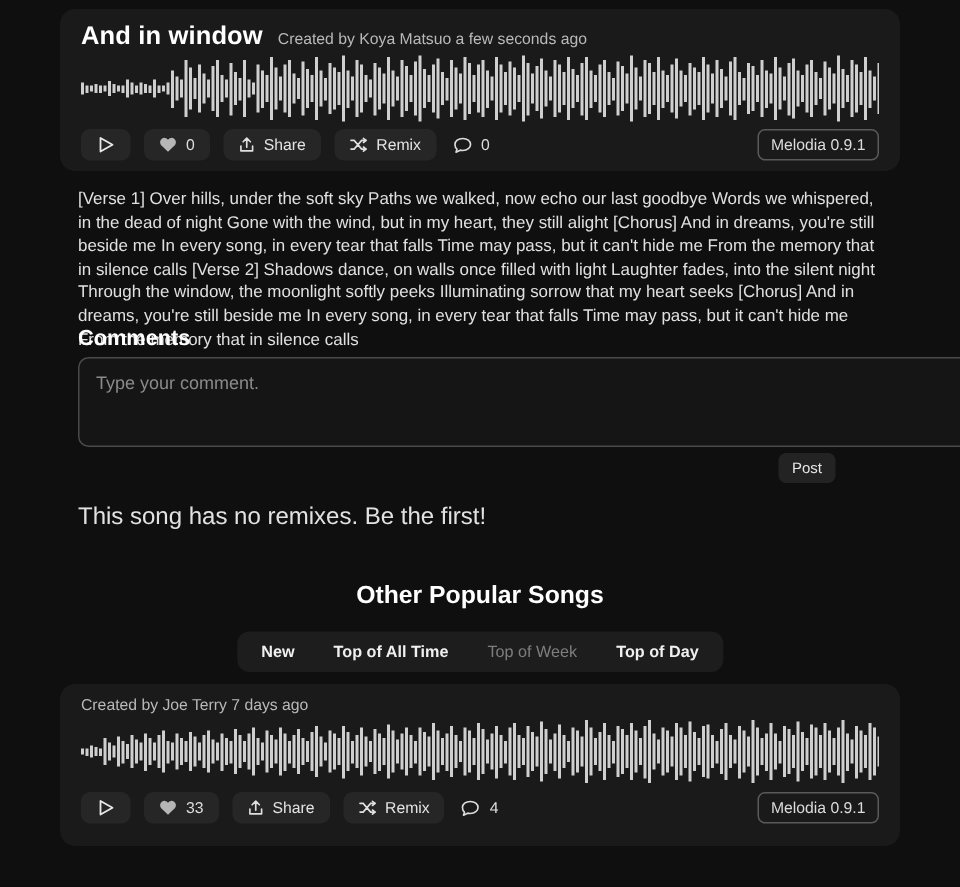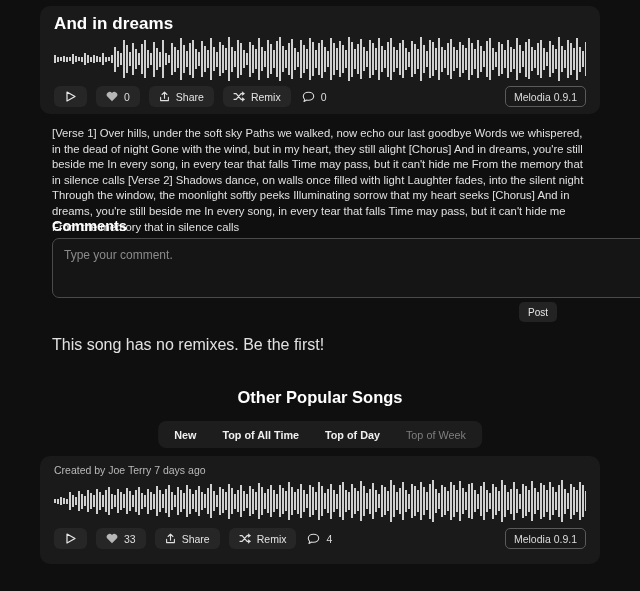--- a/index.html
+++ b/index.html
@@ -114,21 +114,22 @@
   }
   .tab.dim { color: #7e7e7e; font-weight: normal; }
 </style>
 </head>
 <body>
 
 <div class="page">
 
   <div class="song-card" id="card-main">
     <div class="song-head">
-      <span class="song-title">And in dreams</span>
+      <span class="song-title">And in window</span>
+      <span class="song-meta">Created by Koya Matsuo a few seconds ago</span>
     </div>
     <div class="waveform" id="wave-main">
         <div class="bar" style="height: 7.5px;"></div>
         <div class="bar" style="height: 5px;"></div>
         <div class="bar" style="height: 3.75px;"></div>
         <div class="bar" style="height: 6.25px;"></div>
         <div class="bar" style="height: 5px;"></div>
         <div class="bar" style="height: 3.75px;"></div>
         <div class="bar" style="height: 10px;"></div>
         <div class="bar" style="height: 6.25px;"></div>
@@ -353,22 +354,22 @@
   <div class="comments-title">Comments</div>
   <textarea class="comment-box" placeholder="Type your comment." style=""></textarea>
   <button class="post-btn">Post</button>
 
   <div class="no-remix">This song has no remixes. Be the first!</div>
 
   <div class="other-title">Other Popular Songs</div>
   <div class="tabs" id="tabs">
       <button class="tab">New</button>
       <button class="tab">Top of All Time</button>
+      <button class="tab dim">Top of Week</button>
       <button class="tab">Top of Day</button>
-      <button class="tab dim">Top of Week</button>
     </div>
 
   <div class="song-card" id="card-other">
     <div class="song-head">
       <span class="song-meta">Created by Joe Terry 7 days ago</span>
     </div>
     <div class="waveform" id="wave-other">
         <div class="bar" style="height: 3.75px;"></div>
         <div class="bar" style="height: 5px;"></div>
         <div class="bar" style="height: 7.5px;"></div>

